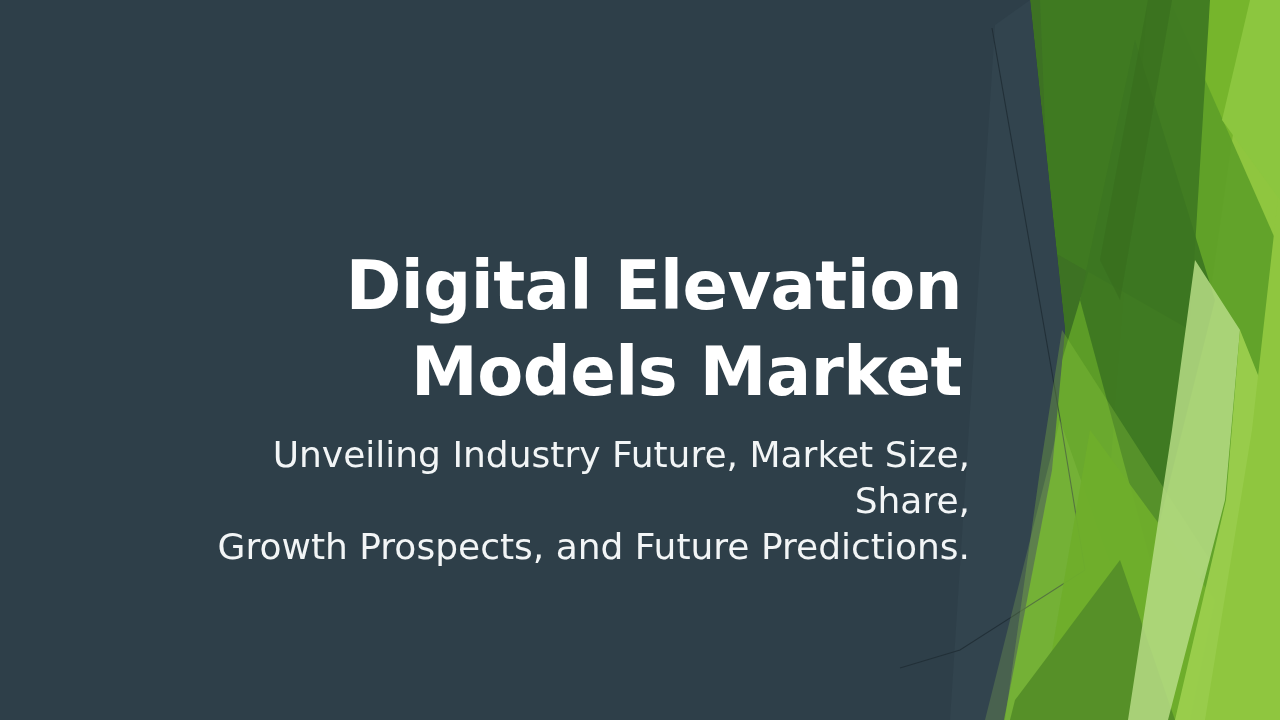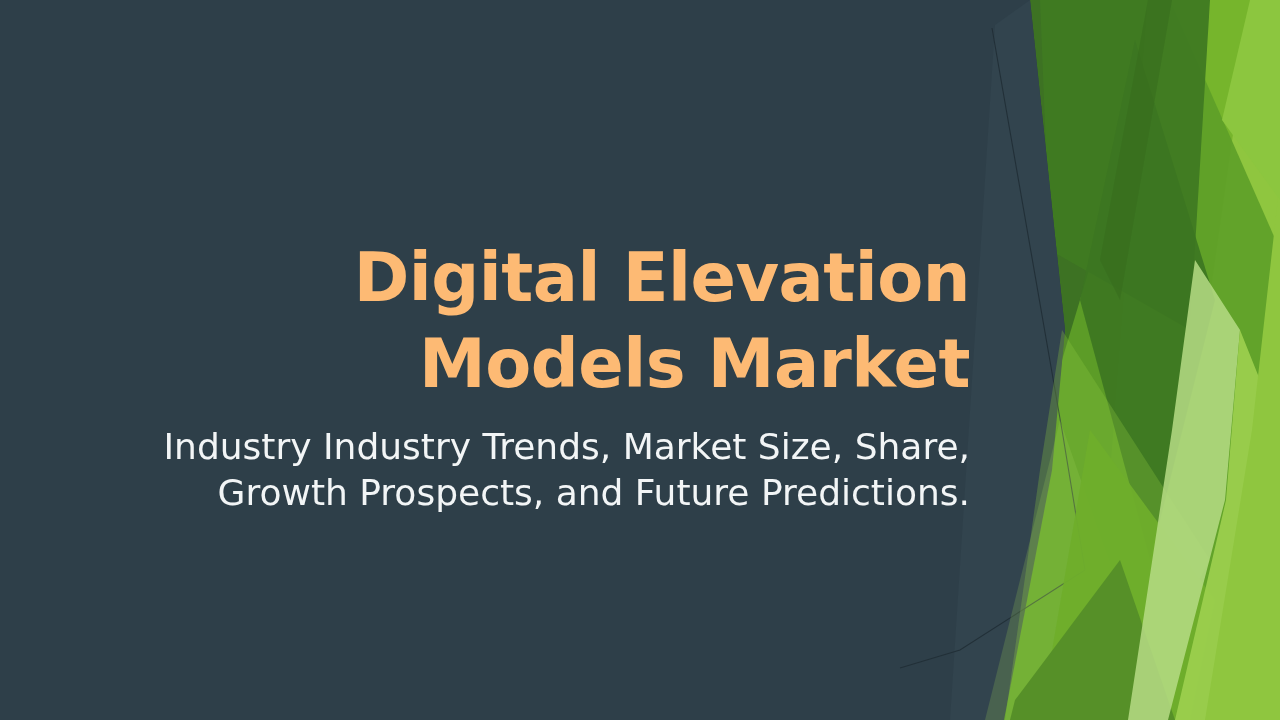--- a/index.html
+++ b/index.html
@@ -27,27 +27,27 @@
   }
   .content {
     position: absolute;
     left: 150px;
     top: 236px;
     width: 820px;
     text-align: right;
     z-index: 5;
   }
   .title {
-    margin: 0;
+    margin: 8px;
     font-family: "DejaVu Sans", sans-serif;
     font-weight: bold;
     font-size: 67px;
     line-height: 1.28;
     letter-spacing: -0.5px;
-    color: #fdba74;
+    color: #ffffff;
     white-space: pre-line;
   }
   .subtitle {
     margin: 16px 0 0 0;
     font-family: "DejaVu Sans", sans-serif;
     font-weight: normal;
     font-size: 36px;
     line-height: 1.28;
     color: #F2F5F6;
     white-space: pre-line;
@@ -99,17 +99,17 @@
 
     <polygon points="1250,0 1280,0 1280,200 1222,120" fill="#8CC63F"></polygon>
 
     <polygon points="1148,0 1172,0 1120,300 1100,260" fill="#366B1E" opacity="0.55"></polygon>
 
   </svg>
 
   <div class="content">
     <h1 class="title">Digital Elevation
 Models Market</h1>
-    <p class="subtitle">Industry Industry Trends, Market Size, Share,
+    <p class="subtitle">Unveiling Industry Future, Market Size, Share,
 Growth Prospects, and Future Predictions.</p>
   </div>
 
 </div>
 
 </body></html>

